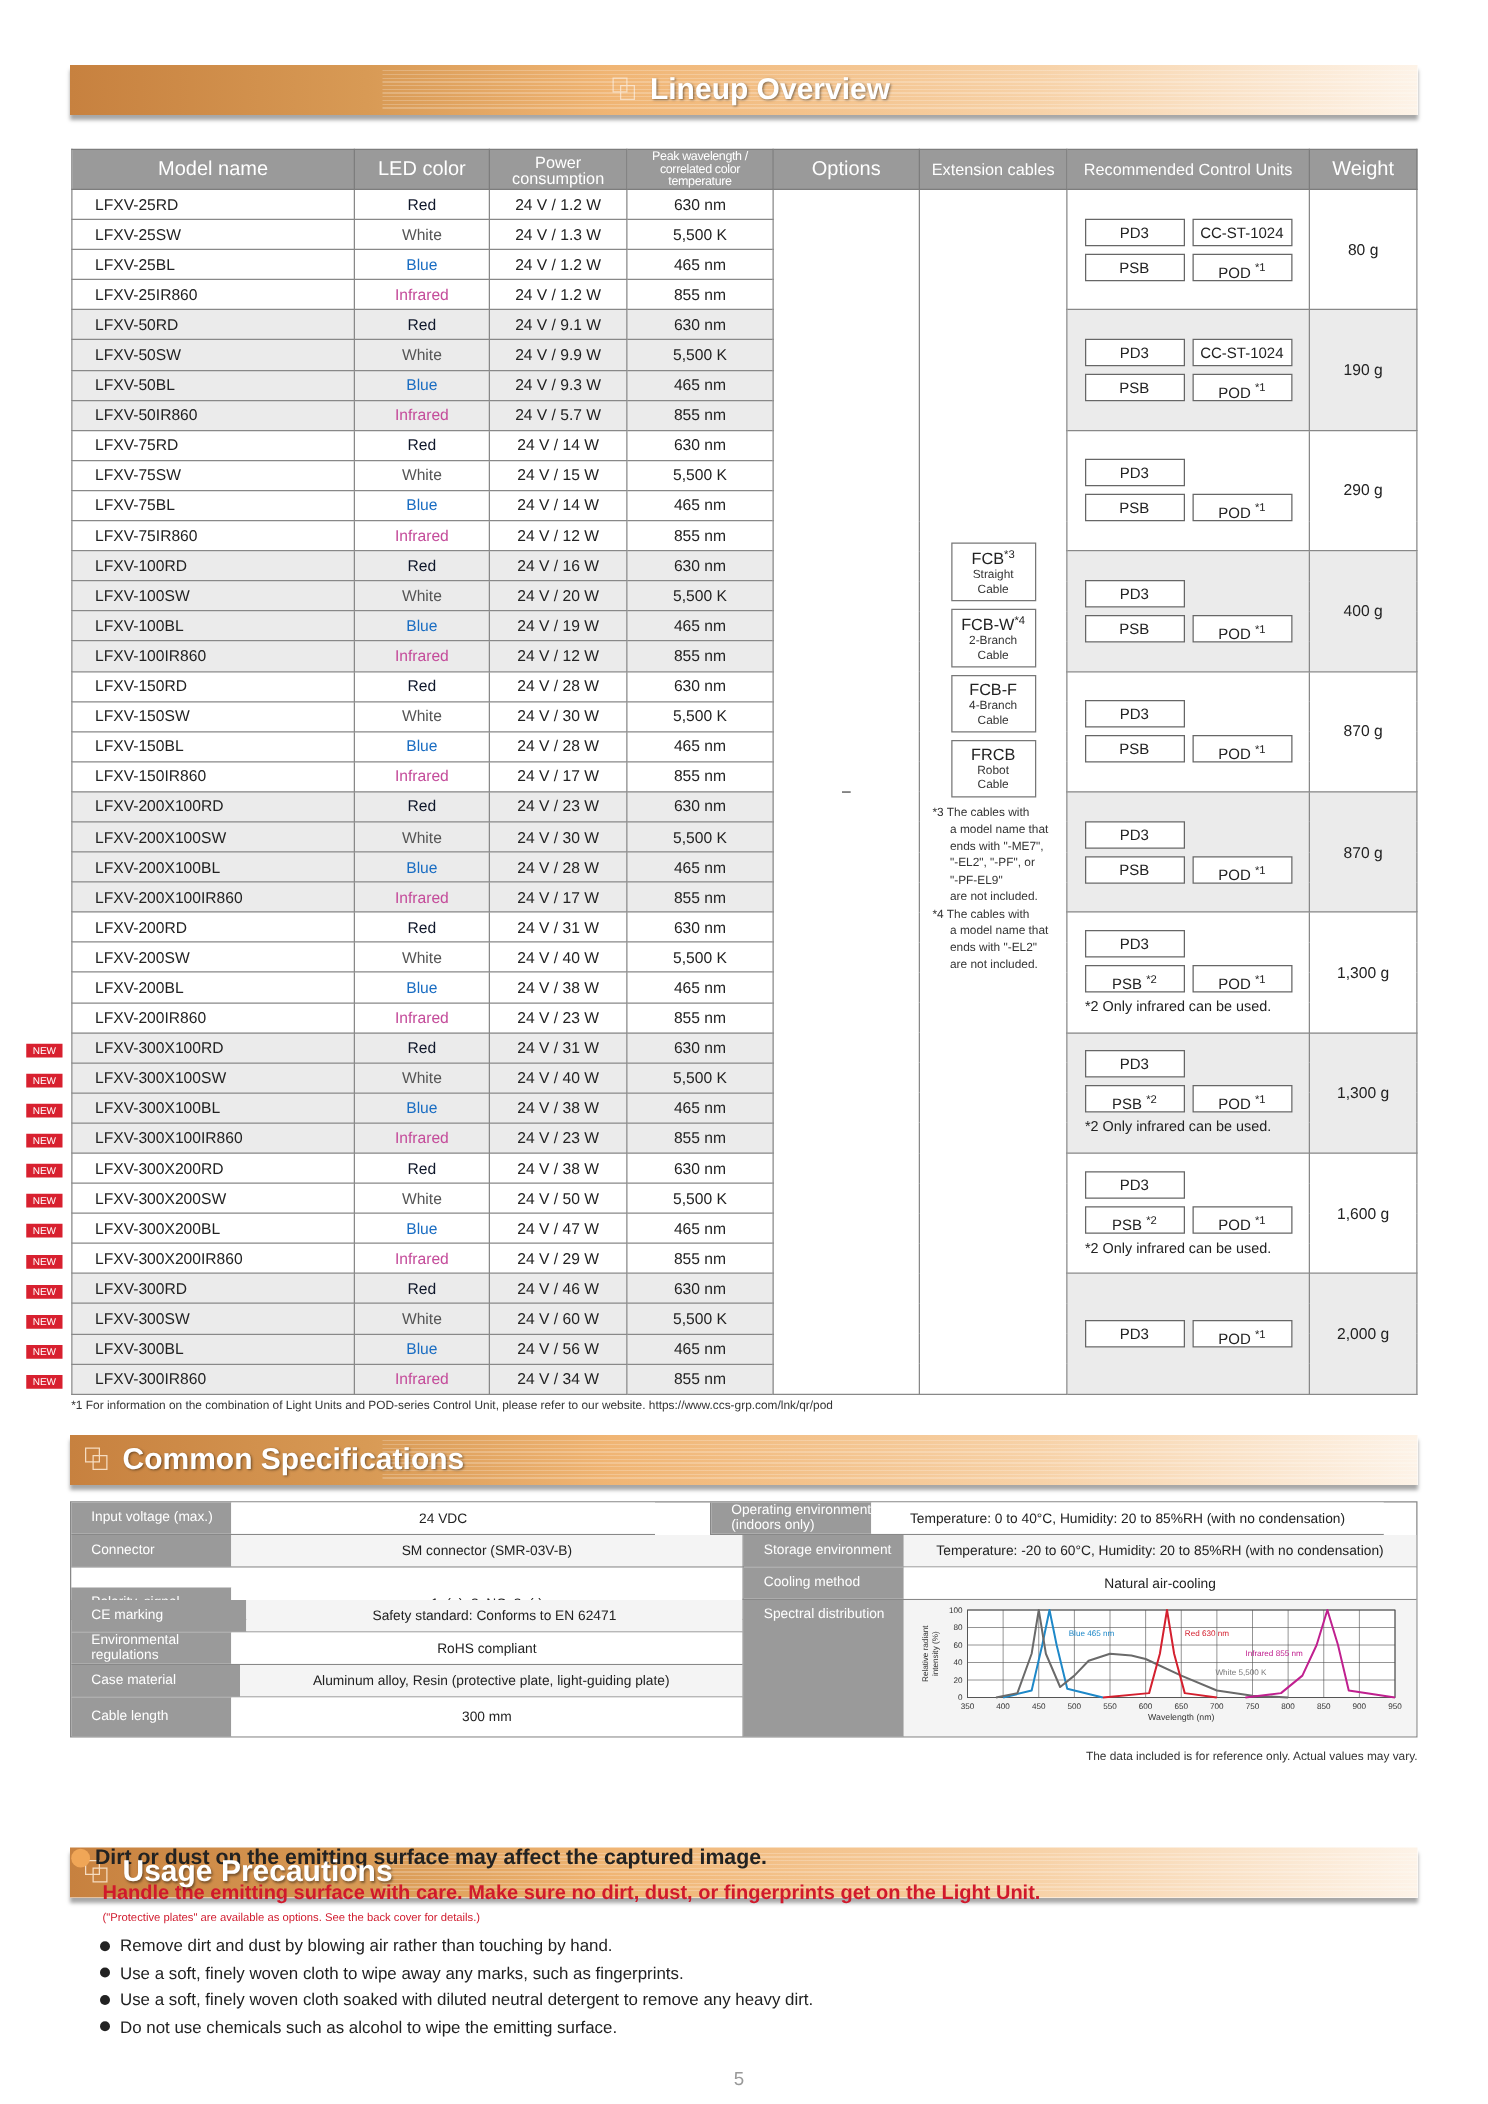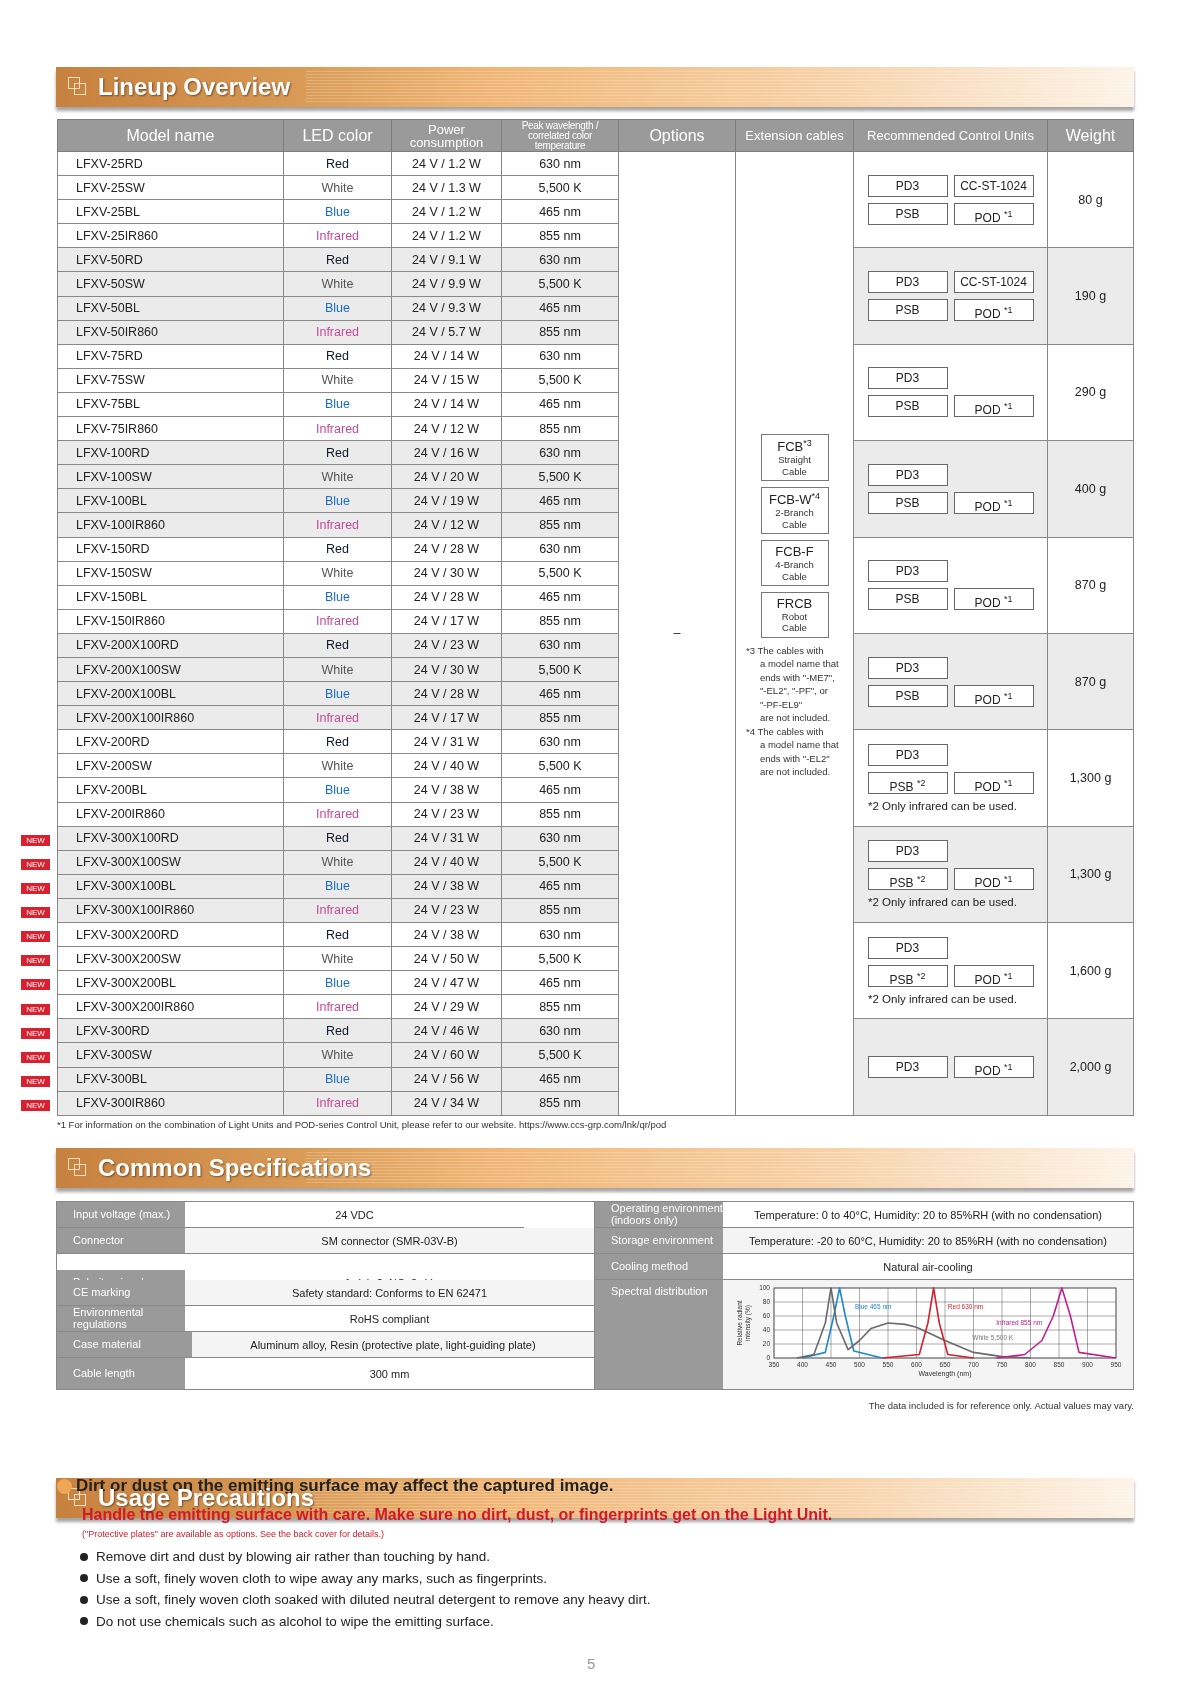--- a/index.html
+++ b/index.html
@@ -65,21 +65,21 @@
   .prec-red { position: absolute; left: 82px; top: 1506px; font-size: 16px; font-weight: bold; color: #d0192c; }
   .prec-small { position: absolute; left: 82px; top: 1529px; font-size: 9px; color: #d0192c; }
   .prec-list { position: absolute; left: 80px; top: 1546px; list-style: none; font-size: 13.5px; }
   .prec-list li { height: 21.5px; display: flex; align-items: center; }
   .prec-list li::before { content: ""; width: 8px; height: 8px; border-radius: 50%; background: #222; margin-right: 8px; display: inline-block; }
   .page-num { position: absolute; left: 587px; top: 1655px; font-size: 15px; color: #999; }
 </style>
 </head>
 <body>
 
-<div class="banner" style="top:67px;">
+<div class="banner" style="top:52px;justify-content:center;">
   <div class="ico">
       <i></i>
       <i></i>
     </div>
   <span class="title">Lineup Overview</span>
 </div>
 
 <table class="lineup" id="lineup">
   <colgroup>
     <col style="width:226px">
@@ -505,36 +505,36 @@
     </div>
     <div class="spec-row" style="left: 0px; top: 26px; width: 537px; height: 26px;">
       <div class="spec-lbl" style="width: 128px;">Connector</div>
       <div class="spec-val alt" style="flex: 1 1 0%;">SM connector (SMR-03V-B)</div>
     </div>
     <div class="spec-row" style="left: 0px; top: 68px; width: 537px; height: 26px;">
       <div class="spec-lbl" style="width: 128px;">Polarity, signal</div>
       <div class="spec-val" style="flex: 1 1 0%;">1: (+), 2: NC, 3: (-)</div>
     </div>
     <div class="spec-row" style="left: 0px; top: 78px; width: 537px; height: 26px;">
-      <div class="spec-lbl" style="width: 128px;">CE marking</div>
+      <div class="spec-lbl" style="width: 140px;">CE marking</div>
       <div class="spec-val alt" style="flex: 1 1 0%;">Safety standard: Conforms to EN 62471</div>
     </div>
     <div class="spec-row" style="left: 0px; top: 104px; width: 537px; height: 26px;">
       <div class="spec-lbl" style="width: 128px;">Environmental regulations</div>
       <div class="spec-val" style="flex: 1 1 0%;">RoHS compliant</div>
     </div>
     <div class="spec-row" style="left: 0px; top: 130px; width: 537px; height: 26px;">
       <div class="spec-lbl" style="width: 135px;">Case material</div>
       <div class="spec-val alt" style="flex: 1 1 0%;">Aluminum alloy, Resin (protective plate, light-guiding plate)</div>
     </div>
     <div class="spec-row" style="left: 0px; top: 156px; width: 537px; height: 31px; border-bottom: none;">
       <div class="spec-lbl" style="width: 128px;">Cable length</div>
       <div class="spec-val" style="flex: 1 1 0%;">300 mm</div>
     </div>
-    <div class="spec-row" style="left: 537px; top: 0px; width: 539px; height: 26px; border-left: 1px solid rgb(136, 136, 136);">
+    <div class="spec-row" style="left: 511px; top: 0px; width: 539px; height: 26px; border-left: 1px solid rgb(136, 136, 136);">
       <div class="spec-lbl" style="width: 128px;">Operating environment (indoors only)</div>
       <div class="spec-val" style="flex: 1 1 0%;">Temperature: 0 to 40°C, Humidity: 20 to 85%RH (with no condensation)</div>
     </div>
     <div class="spec-row" style="left: 537px; top: 26px; width: 539px; height: 26px; border-left: 1px solid rgb(136, 136, 136);">
       <div class="spec-lbl" style="width: 128px;">Storage environment</div>
       <div class="spec-val alt" style="flex: 1 1 0%;">Temperature: -20 to 60°C, Humidity: 20 to 85%RH (with no condensation)</div>
     </div>
     <div class="spec-row" style="left: 537px; top: 52px; width: 539px; height: 26px; border-left: 1px solid rgb(136, 136, 136);">
       <div class="spec-lbl" style="width: 128px;">Cooling method</div>
       <div class="spec-val" style="flex: 1 1 0%;">Natural air-cooling</div>

